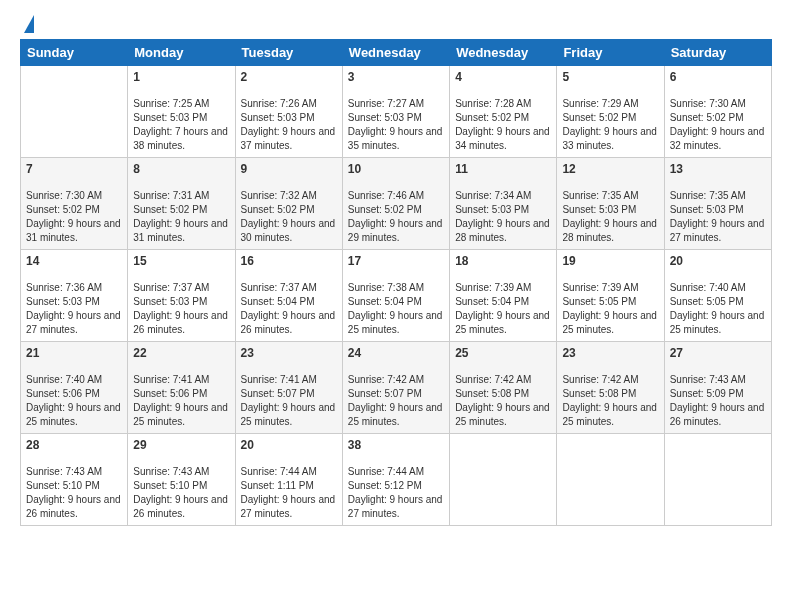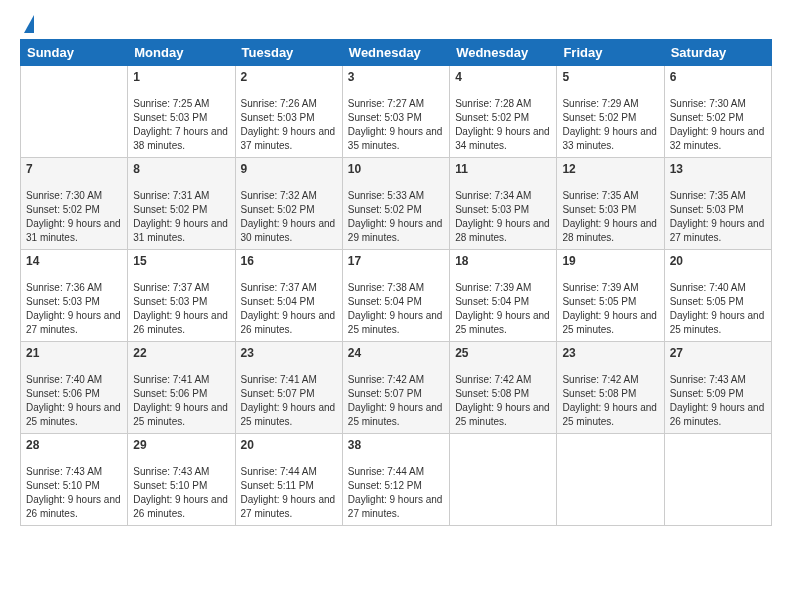--- a/index.html
+++ b/index.html
@@ -162,21 +162,21 @@
           <td>
             <span class="day-number">8</span>
             <div class="day-info"><span>Sunrise: 7:31 AM</span><br><span>Sunset: 5:02 PM</span><br><span>Daylight: 9 hours and 31 minutes.</span></div>
           </td>
           <td>
             <span class="day-number">9</span>
             <div class="day-info"><span>Sunrise: 7:32 AM</span><br><span>Sunset: 5:02 PM</span><br><span>Daylight: 9 hours and 30 minutes.</span></div>
           </td>
           <td>
             <span class="day-number">10</span>
-            <div class="day-info"><span>Sunrise: 5:33 AM</span><br><span>Sunset: 5:02 PM</span><br><span>Daylight: 9 hours and 29 minutes.</span></div>
+            <div class="day-info"><span>Sunrise: 7:46 AM</span><br><span>Sunset: 5:02 PM</span><br><span>Daylight: 9 hours and 29 minutes.</span></div>
           </td>
           <td>
             <span class="day-number">11</span>
             <div class="day-info"><span>Sunrise: 7:34 AM</span><br><span>Sunset: 5:03 PM</span><br><span>Daylight: 9 hours and 28 minutes.</span></div>
           </td>
           <td>
             <span class="day-number">12</span>
             <div class="day-info"><span>Sunrise: 7:35 AM</span><br><span>Sunset: 5:03 PM</span><br><span>Daylight: 9 hours and 28 minutes.</span></div>
           </td>
           <td>
@@ -248,21 +248,21 @@
           <td>
             <span class="day-number">28</span>
             <div class="day-info"><span>Sunrise: 7:43 AM</span><br><span>Sunset: 5:10 PM</span><br><span>Daylight: 9 hours and 26 minutes.</span></div>
           </td>
           <td>
             <span class="day-number">29</span>
             <div class="day-info"><span>Sunrise: 7:43 AM</span><br><span>Sunset: 5:10 PM</span><br><span>Daylight: 9 hours and 26 minutes.</span></div>
           </td>
           <td>
             <span class="day-number">20</span>
-            <div class="day-info"><span>Sunrise: 7:44 AM</span><br><span>Sunset: 5:11 PM</span><br><span>Daylight: 9 hours and 27 minutes.</span></div>
+            <div class="day-info"><span>Sunrise: 7:44 AM</span><br><span>Sunset: 1:11 PM</span><br><span>Daylight: 9 hours and 27 minutes.</span></div>
           </td>
           <td>
             <span class="day-number">38</span>
             <div class="day-info"><span>Sunrise: 7:44 AM</span><br><span>Sunset: 5:12 PM</span><br><span>Daylight: 9 hours and 27 minutes.</span></div>
           </td>
           <td class="empty-cell"></td>
           <td class="empty-cell"></td>
           <td class="empty-cell"></td>
         </tr>
       </tbody>

